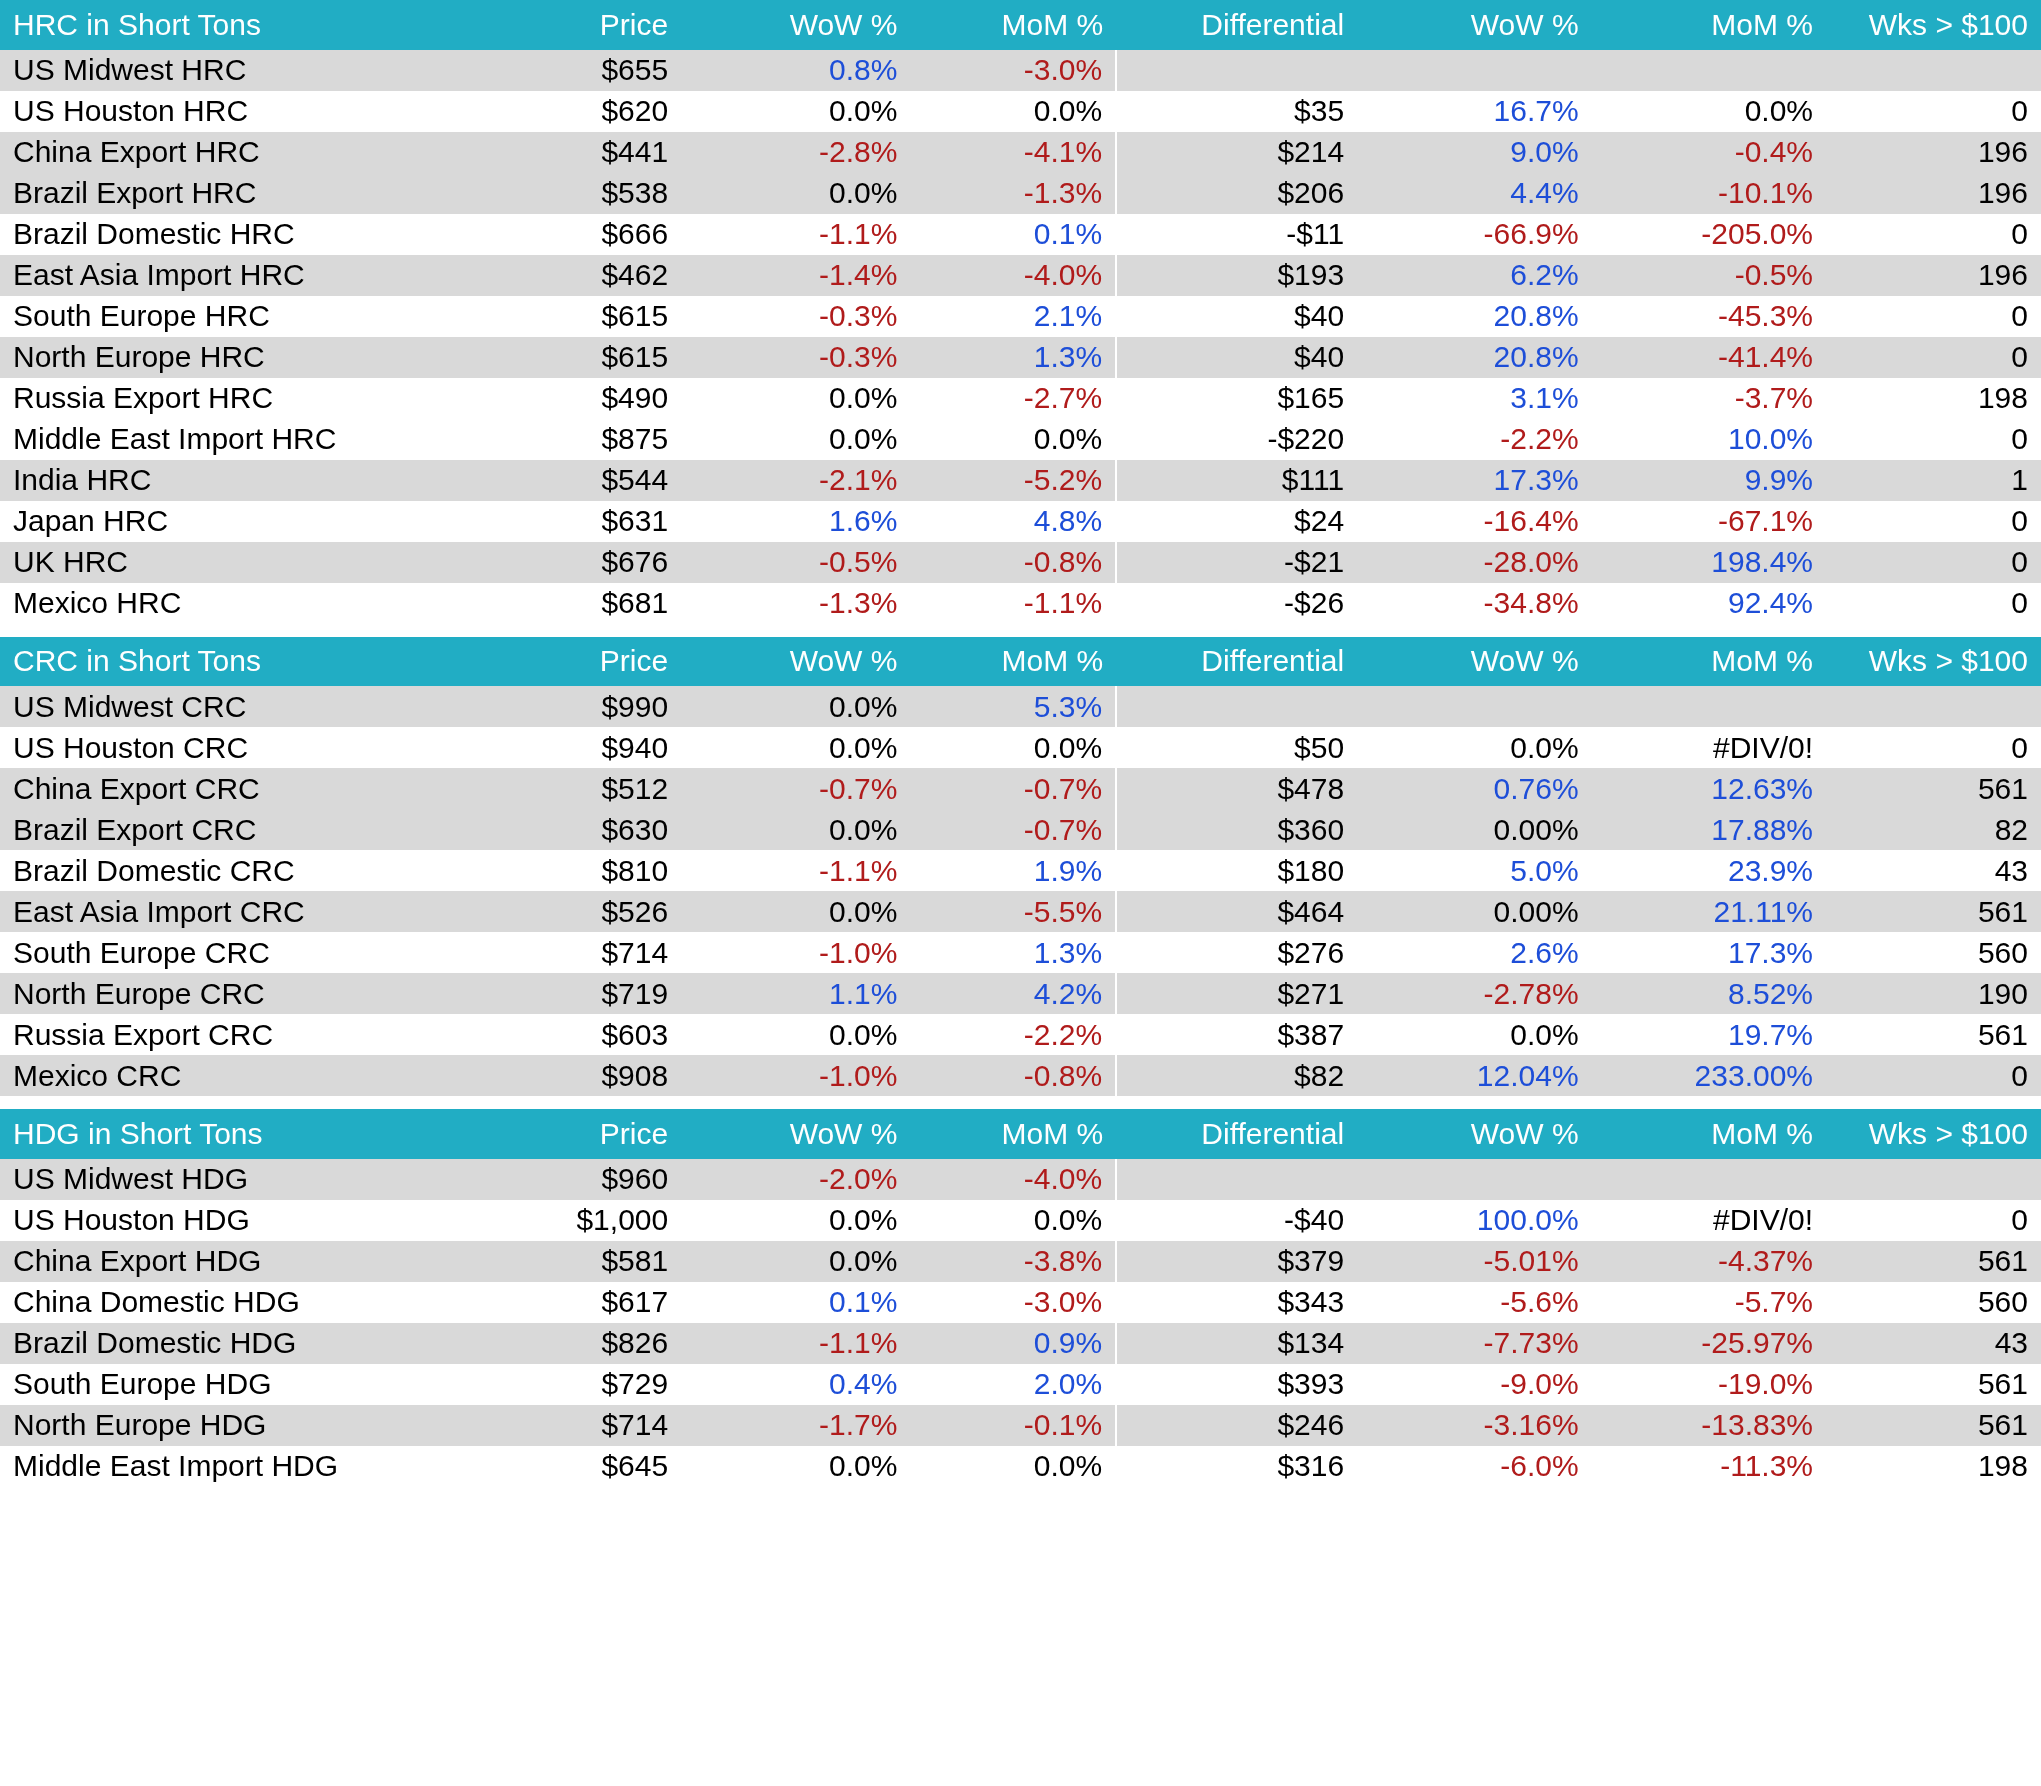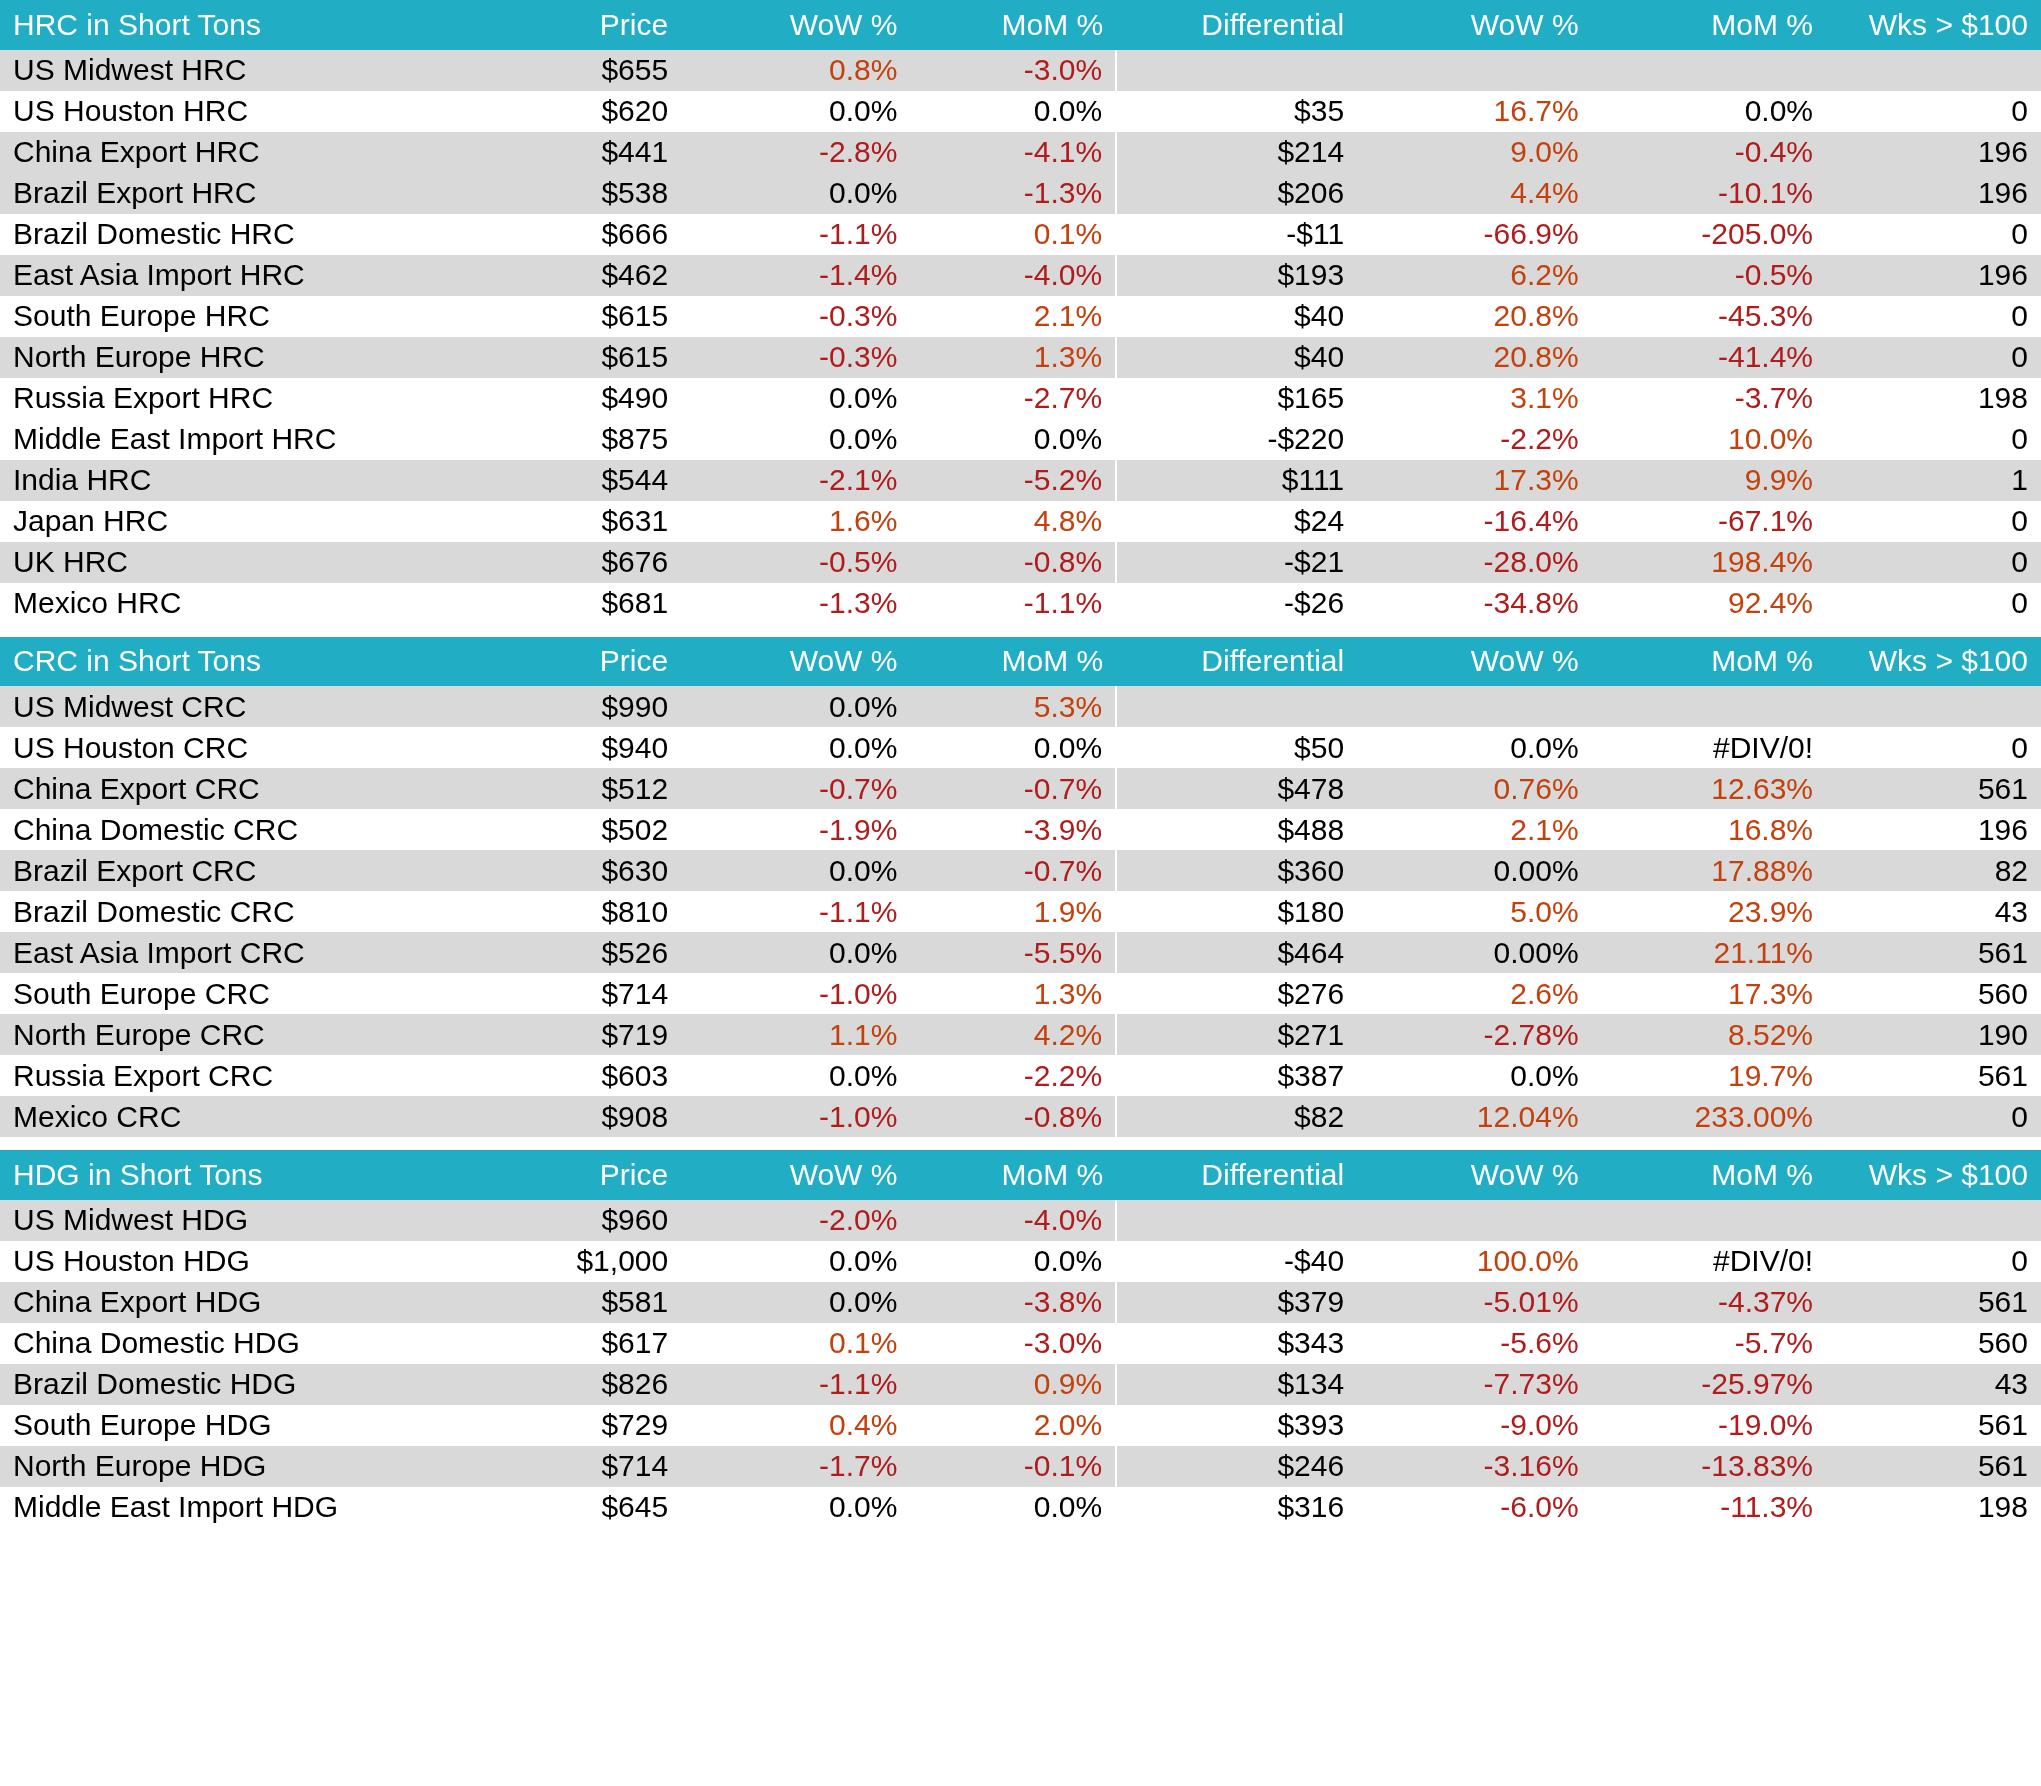--- a/index.html
+++ b/index.html
@@ -48,21 +48,21 @@
     padding: 0 13px;
     border: none;
     white-space: nowrap;
     color: #000000;
   }
   tbody tr.odd td  { background: #d9d9d9; }
   tbody tr.even td { background: #ffffff; }
 
   td.label  { text-align: left; }
   td.num    { text-align: right; }
-  td.pos    { color: #c2410c; }
+  td.pos    { color: #1d4ed8; }
   td.neg    { color: #b01b1b; }
   td.neutral{ color: #000000; }
 
   
   td.sep, th.sep {
     border-right: 2.8px solid #ffffff;
   }
   tbody td.sep {
     border-right: 2.8px solid #ffffff;
   }
@@ -290,30 +290,20 @@
           <tr class="odd">
             <td class="label">China Export CRC</td>
             <td class="num neutral">$512</td>
             <td class="num neg">-0.7%</td>
             <td class="num neg sep">-0.7%</td>
             <td class="num neutral">$478</td>
             <td class="num pos">0.76%</td>
             <td class="num pos">12.63%</td>
             <td class="num neutral">561</td>
           </tr>
-          <tr class="even">
-            <td class="label">China Domestic CRC</td>
-            <td class="num neutral">$502</td>
-            <td class="num neg">-1.9%</td>
-            <td class="num neg sep">-3.9%</td>
-            <td class="num neutral">$488</td>
-            <td class="num pos">2.1%</td>
-            <td class="num pos">16.8%</td>
-            <td class="num neutral">196</td>
-          </tr>
           <tr class="odd">
             <td class="label">Brazil Export CRC</td>
             <td class="num neutral">$630</td>
             <td class="num neutral">0.0%</td>
             <td class="num neg sep">-0.7%</td>
             <td class="num neutral">$360</td>
             <td class="num neutral">0.00%</td>
             <td class="num pos">17.88%</td>
             <td class="num neutral">82</td>
           </tr>

